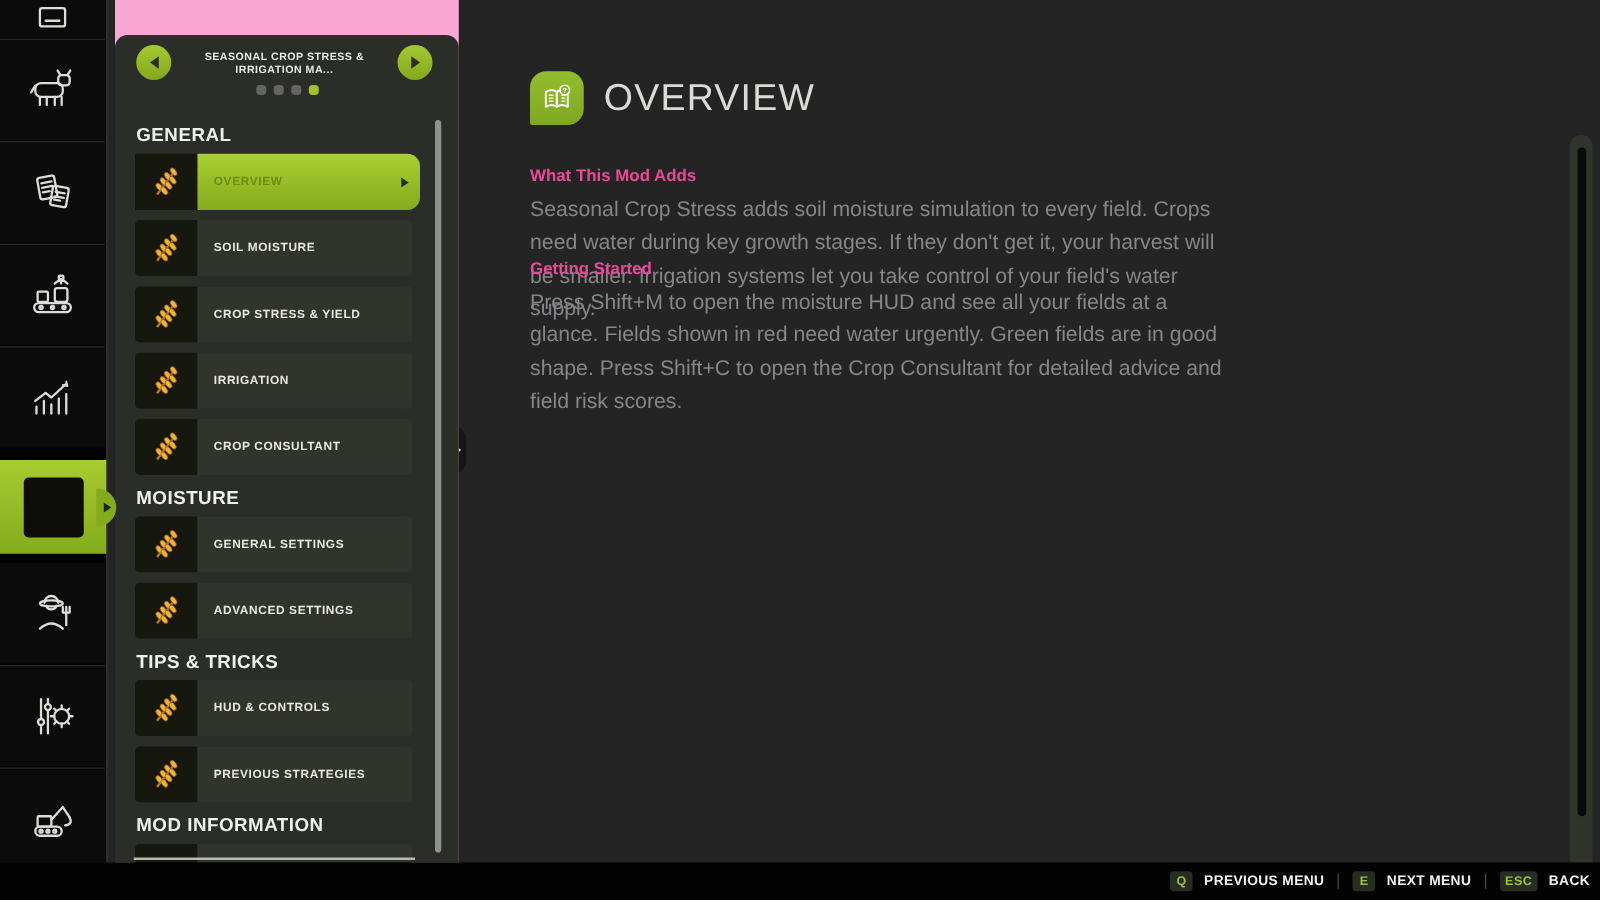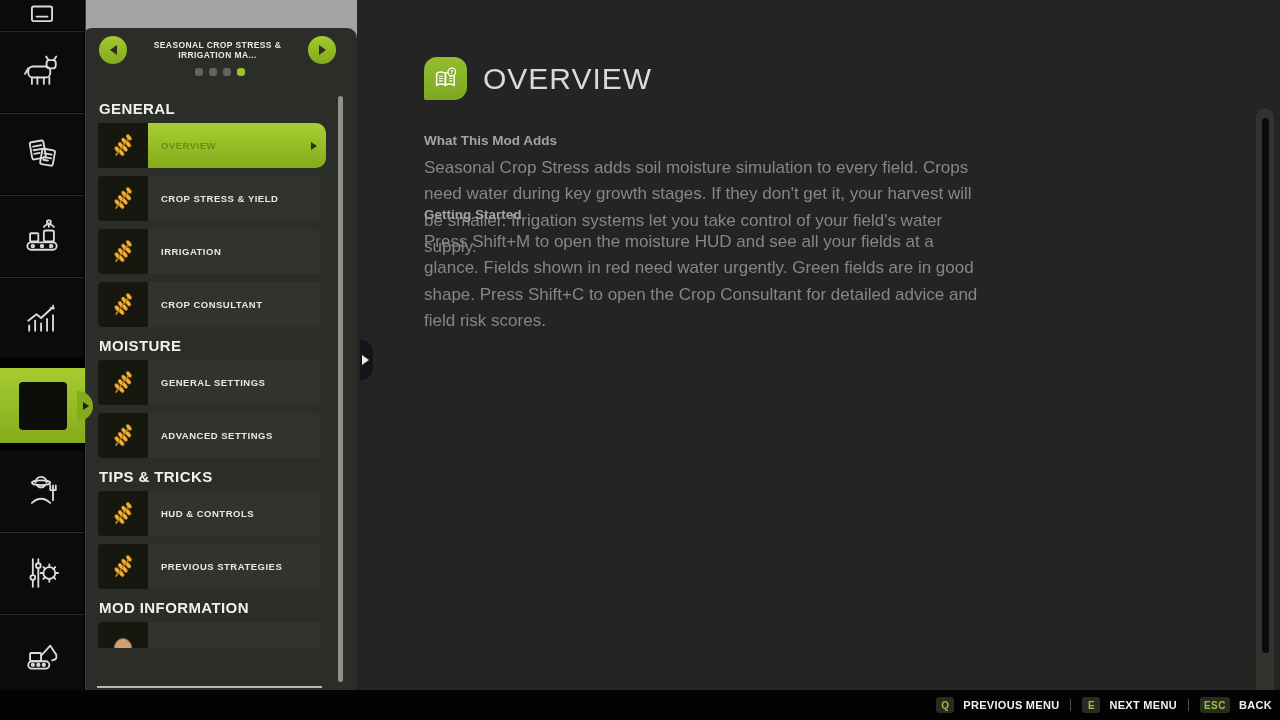--- a/index.html
+++ b/index.html
@@ -12,21 +12,21 @@
   .rail-edge { position:absolute; left:84px; top:0; width:2px; height:690px; background:#3c3f38; z-index:4; }
   .rail-tile { position:absolute; left:0; width:84px; background:#0b0b0b; display:flex; align-items:center; justify-content:center; overflow:hidden; }
   .rail-tile.divided { border-top:1px solid #2a2a2a; }
   .rail-tile svg { stroke:#dcdcd8; fill:none; stroke-width:2; stroke-linecap:round; stroke-linejoin:round; }
   .rail-active { position:absolute; left:0; top:368px; width:85px; height:75px; background:linear-gradient(180deg,#a7cc31,#84ab1c); z-index:6; display:flex; align-items:center; justify-content:center; }
   .rail-active .logo { width:48px; height:48px; background:#0d0e0a; border-radius:4px; }
   .rail-bump { position:absolute; right:-8px; top:50%; transform:translateY(-50%); width:16px; height:30px; background:#84ab1c; border-radius:0 15px 15px 0; }
   .rail-bump::after { content:""; position:absolute; right:4px; top:50%; transform:translateY(-50%); border-left:6px solid #1d2410; border-top:4px solid transparent; border-bottom:4px solid transparent; }
 
   
-  .sidebar-zone { position:absolute; left:82px; top:0; width:275px; height:690px; background:#a3a3a3; z-index:3; }
+  .sidebar-zone { position:absolute; left:92px; top:0; width:275px; height:690px; background:#f9a8d4; z-index:3; }
   .sidebar { position:absolute; left:0; top:28px; width:275px; height:662px; background:#2b2e28; border-radius:10px 10px 0 0; }
   .sb-header { position:absolute; left:0; top:8px; width:275px; height:28px; }
   .pager-btn { position:absolute; top:0; width:28px; height:28px; border-radius:50%; background:linear-gradient(180deg,#a4c930,#83a91c); display:flex; align-items:center; justify-content:center; }
   .pager-btn.left { left:17px; } .pager-btn.right { right:21px; }
   .tri-left { border-right:7px solid #2b2e23; border-top:5px solid transparent; border-bottom:5px solid transparent; }
   .tri-right { border-left:7px solid #2b2e23; border-top:5px solid transparent; border-bottom:5px solid transparent; }
   .sb-title { position:absolute; left:52px; right:56px; top:0; height:28px; display:flex; align-items:center; justify-content:center; color:#e9e9e4; font-size:8.5px; font-weight:bold; letter-spacing:.4px; text-align:center; }
   .dots { position:absolute; top:40px; left:0; width:275px; display:flex; justify-content:center; gap:6px; }
   .dot { width:8px; height:8px; border-radius:3px; background:#646462; }
   .dot.active { background:#9cc32b; }
@@ -48,21 +48,21 @@
   .expand-handle { position:absolute; left:360px; top:340px; width:13px; height:40px; background:#141518; border-radius:0 12px 12px 0; z-index:2; }
   .expand-handle::after { content:""; position:absolute; left:2px; top:50%; transform:translateY(-50%); border-left:7px solid #e8e8e4; border-top:5px solid transparent; border-bottom:5px solid transparent; }
 
   
   .main { position:absolute; left:360px; top:0; width:920px; height:690px; background:#242424; }
   .page-head { position:absolute; left:64px; top:57px; display:flex; align-items:center; gap:16px; }
   .head-icon { width:43px; height:43px; background:linear-gradient(180deg,#93bd2c,#7fa822); border-radius:13px 13px 13px 2px; display:flex; align-items:center; justify-content:center; }
   .page-title { color:#dadad7; font-size:30px; letter-spacing:1px; }
   .c-section { position:absolute; left:64px; width:560px; }
   .c-section.s1 { top:133px; } .c-section.s2 { top:207px; }
-  .c-heading { color:#a3a3a3; font-size:13.5px; font-weight:bold; margin-bottom:7px; }
+  .c-heading { color:#ec4899; font-size:13.5px; font-weight:bold; margin-bottom:7px; }
   .c-body { color:#86868a; font-size:17px; line-height:1.55; }
 
   .content-scroll-track { position:absolute; right:6px; top:108px; width:18px; height:582px; background:#31342c; border-radius:9px 9px 0 0; }
   .content-scroll-thumb { position:absolute; right:11px; top:118px; width:7px; height:535px; background:#0a0a0a; border-radius:4px; }
 
   
   .footer { position:absolute; left:0; top:690px; width:1280px; height:30px; background:#030303; display:flex; align-items:center; justify-content:flex-end; padding-right:8px; gap:11px; z-index:7; }
   .shortcut { display:flex; align-items:center; gap:9px; }
   .key { min-width:18px; height:16px; padding:0 4px; background:#282c22; border-radius:3px; color:#9bc23a; font-size:10px; font-weight:bold; display:flex; align-items:center; justify-content:center; letter-spacing:.5px; }
   .klabel { color:#f2f2ef; font-size:11px; font-weight:bold; letter-spacing:.3px; }
@@ -214,20 +214,28 @@
               </svg>
             </div>
           <div class="mi-label">OVERVIEW</div>
         </div>
         <div class="menu-item">
           <div class="mi-icon">
               <svg width="27" height="27" viewBox="0 0 24 24">
                 <use href="#wheat"></use>
               </svg>
             </div>
+          <div class="mi-label">SOIL MOISTURE</div>
+        </div>
+        <div class="menu-item">
+          <div class="mi-icon">
+              <svg width="27" height="27" viewBox="0 0 24 24">
+                <use href="#wheat"></use>
+              </svg>
+            </div>
           <div class="mi-label">CROP STRESS &amp; YIELD</div>
         </div>
         <div class="menu-item">
           <div class="mi-icon">
               <svg width="27" height="27" viewBox="0 0 24 24">
                 <use href="#wheat"></use>
               </svg>
             </div>
           <div class="mi-label">IRRIGATION</div>
         </div>

